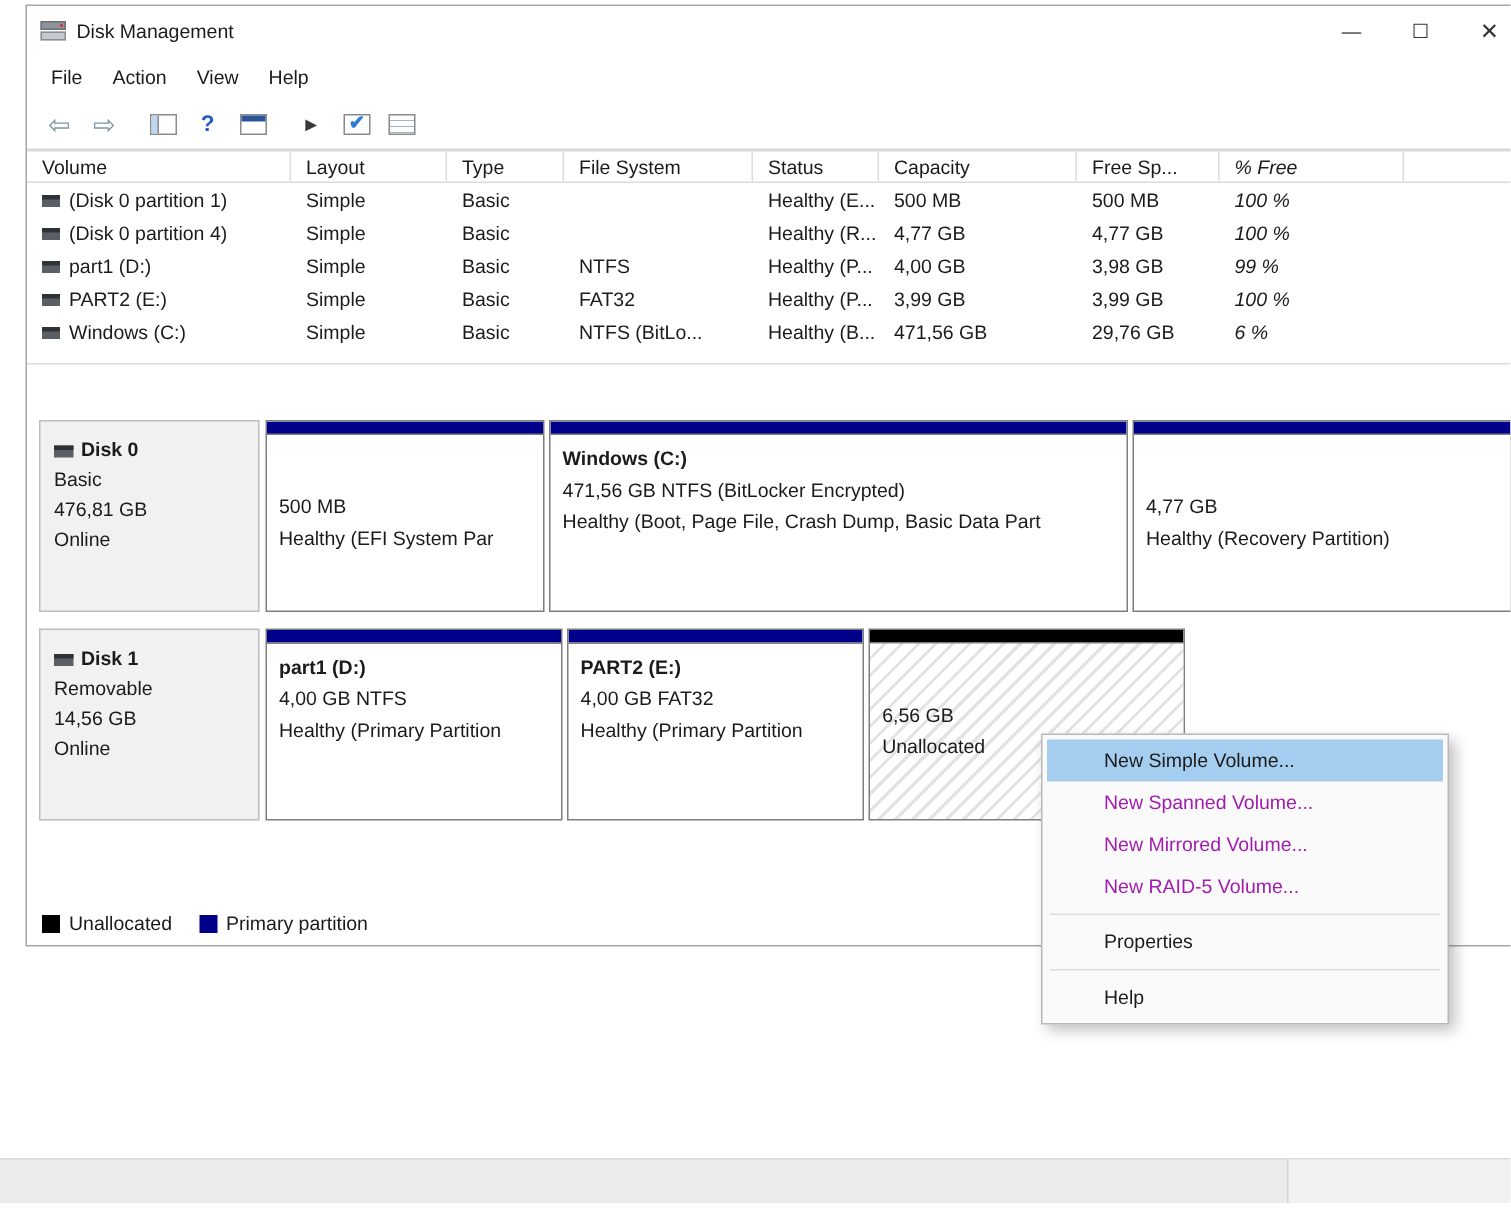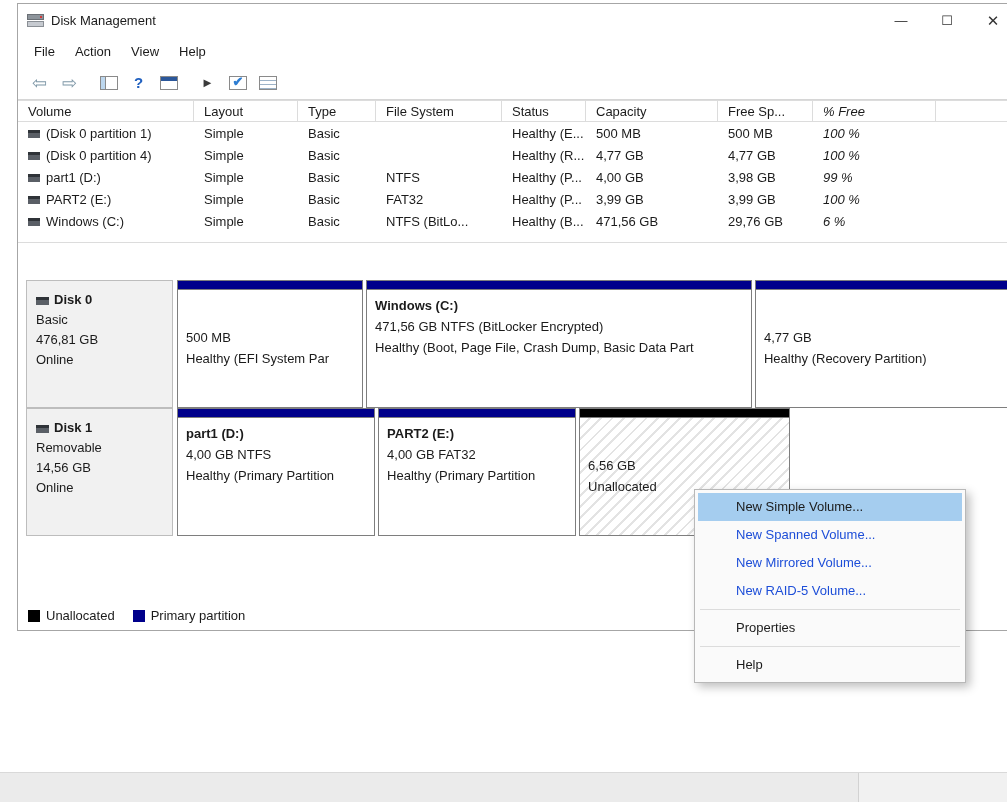--- a/index.html
+++ b/index.html
@@ -50,21 +50,21 @@
   .c-vol  { width:176px; } .c-lay { width:104px; } .c-typ { width:78px; }
   .c-fs   { width:126px; } .c-st  { width:84px; }  .c-cap { width:132px; }
   .c-free { width:95px; }  .c-pct { width:123px;font-style:italic; } .c-fill{ flex:1; border-right:none; }
   .vol-ic { display:inline-block; width:12px; height:8px; background:#5a5f66; border-top:3px solid #2f3338; vertical-align:middle; margin-right:6px; }
 
   .pane-divider { height:1px; background:#dcdcdc; margin-top:10px; }
 
   
   .graph { margin-top:37px; }
   .disk-row { margin:0 8px; height:128px; display:flex; }
-  .disk-row + .disk-row { }
+  .disk-row + .disk-row { margin-top:11px; }
   .disk-info { width:147px; background:#f1f1f1; border:1px solid #bdbdbd; padding:9px 9px; line-height:1.55; }
   .disk-name { font-weight:bold; }
   .disk-glyph { display:inline-block; width:13px; height:8px; background:#5a5f66; border-top:3px solid #2f3338; vertical-align:middle; margin-right:5px; }
   .partitions { margin-left:4px; display:flex; gap:3px; flex:1; }
   .disk1 .partitions { flex:none; width:613px; }
   .part { border:1px solid #7e7e7e; background:#fff; display:flex; flex-direction:column; overflow:hidden; }
   .part-bar { height:9px; background:#00008b; border-bottom:1px solid #7e7e7e; }
   .part.unalloc .part-bar { background:#000000; }
   .part-body { flex:1; padding:6px 8px; overflow:hidden; }
   .part-body.center { display:flex; flex-direction:column; justify-content:center; }
@@ -80,21 +80,21 @@
   .legend .lbl { margin-right:18px; }
 
   
   .ctx {
     position:absolute; left:694px; top:489px; width:272px;
     background:#fafafa; border:1px solid #b8b8b8;
     box-shadow:4px 4px 9px rgba(0,0,0,.25); padding:3px 0; z-index:10;
   }
   .ci { height:28px; line-height:28px; padding-left:38px; margin:0 3px; white-space:nowrap; }
   .ci.hl { background:#a5cdef; }
-  .ci.dis { color:#1d4ed8; }
+  .ci.dis { color:#a21caf; }
   .csep { border-top:1px solid #dcdcdc; margin:4px 5px; }
 
   
   .desktop-strip { position:absolute; left:0; top:772px; width:1007px; height:30px; background:#ebebeb; border-top:1px solid #d9d9d9; }
   .desktop-strip .vline { position:absolute; left:858px; top:0; width:1px; height:100%; background:#d2d2d2; }
   .desktop-strip .rightpane { position:absolute; left:859px; top:0; right:0; height:100%; background:#f1f1f1; }
 </style>
 </head>
 <body>
 

